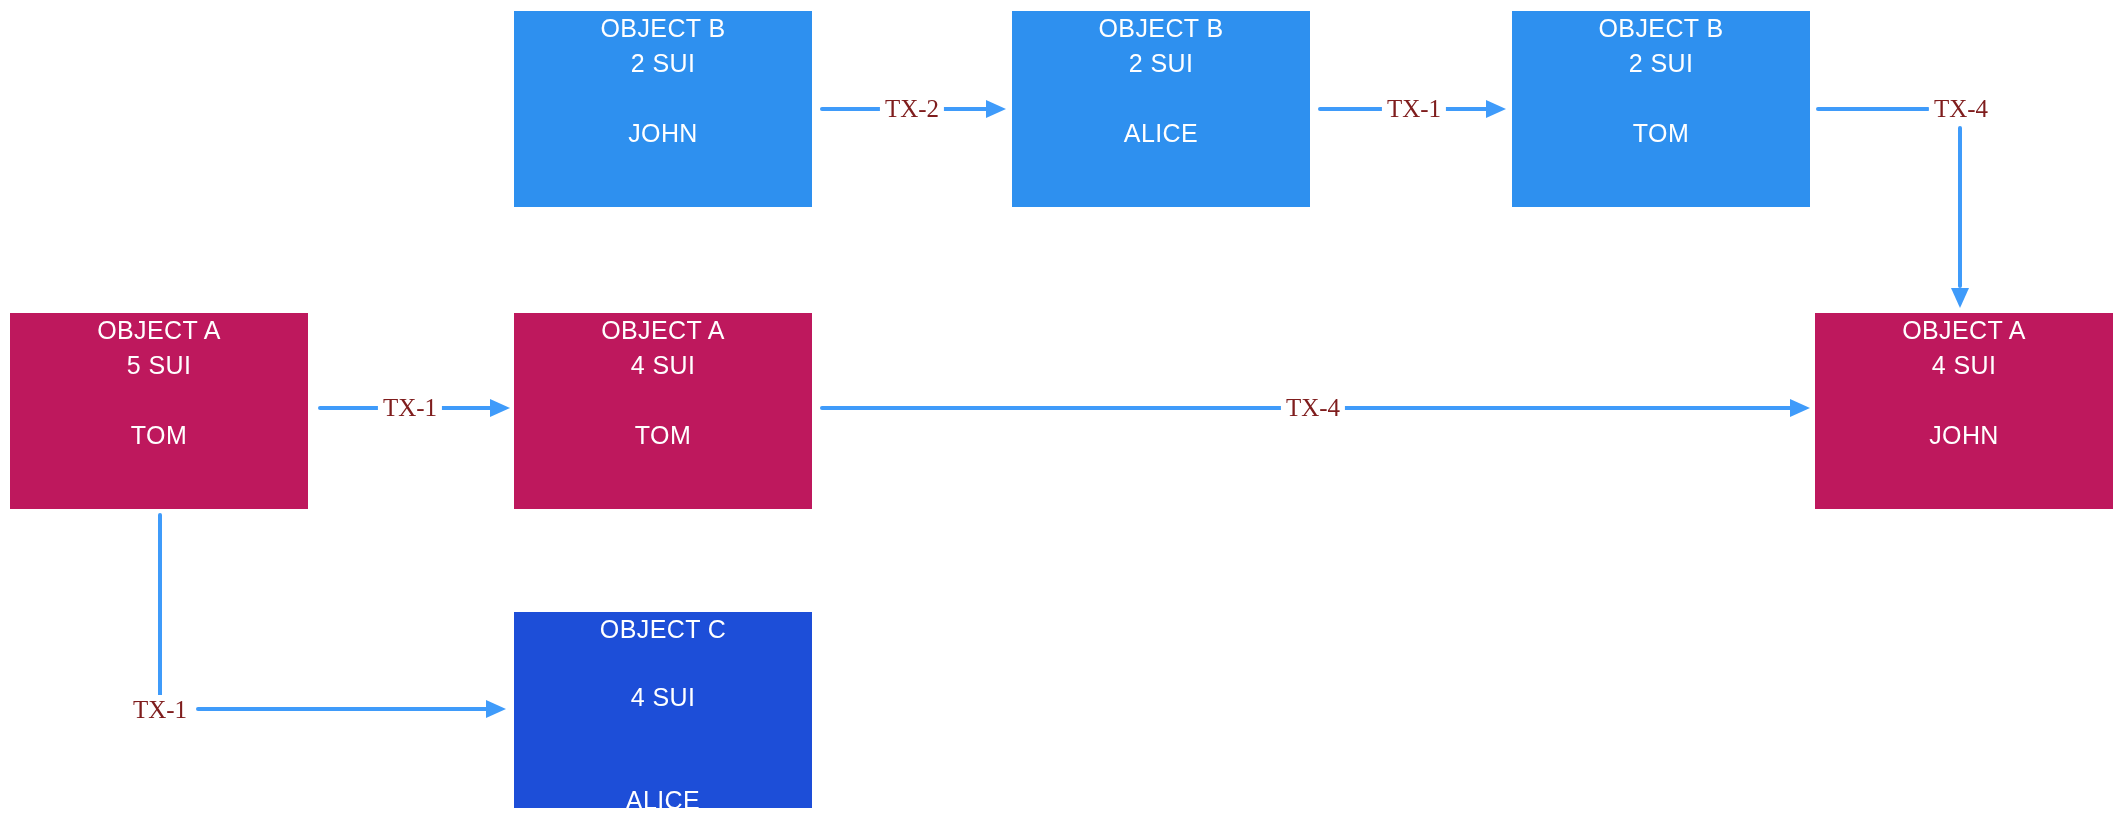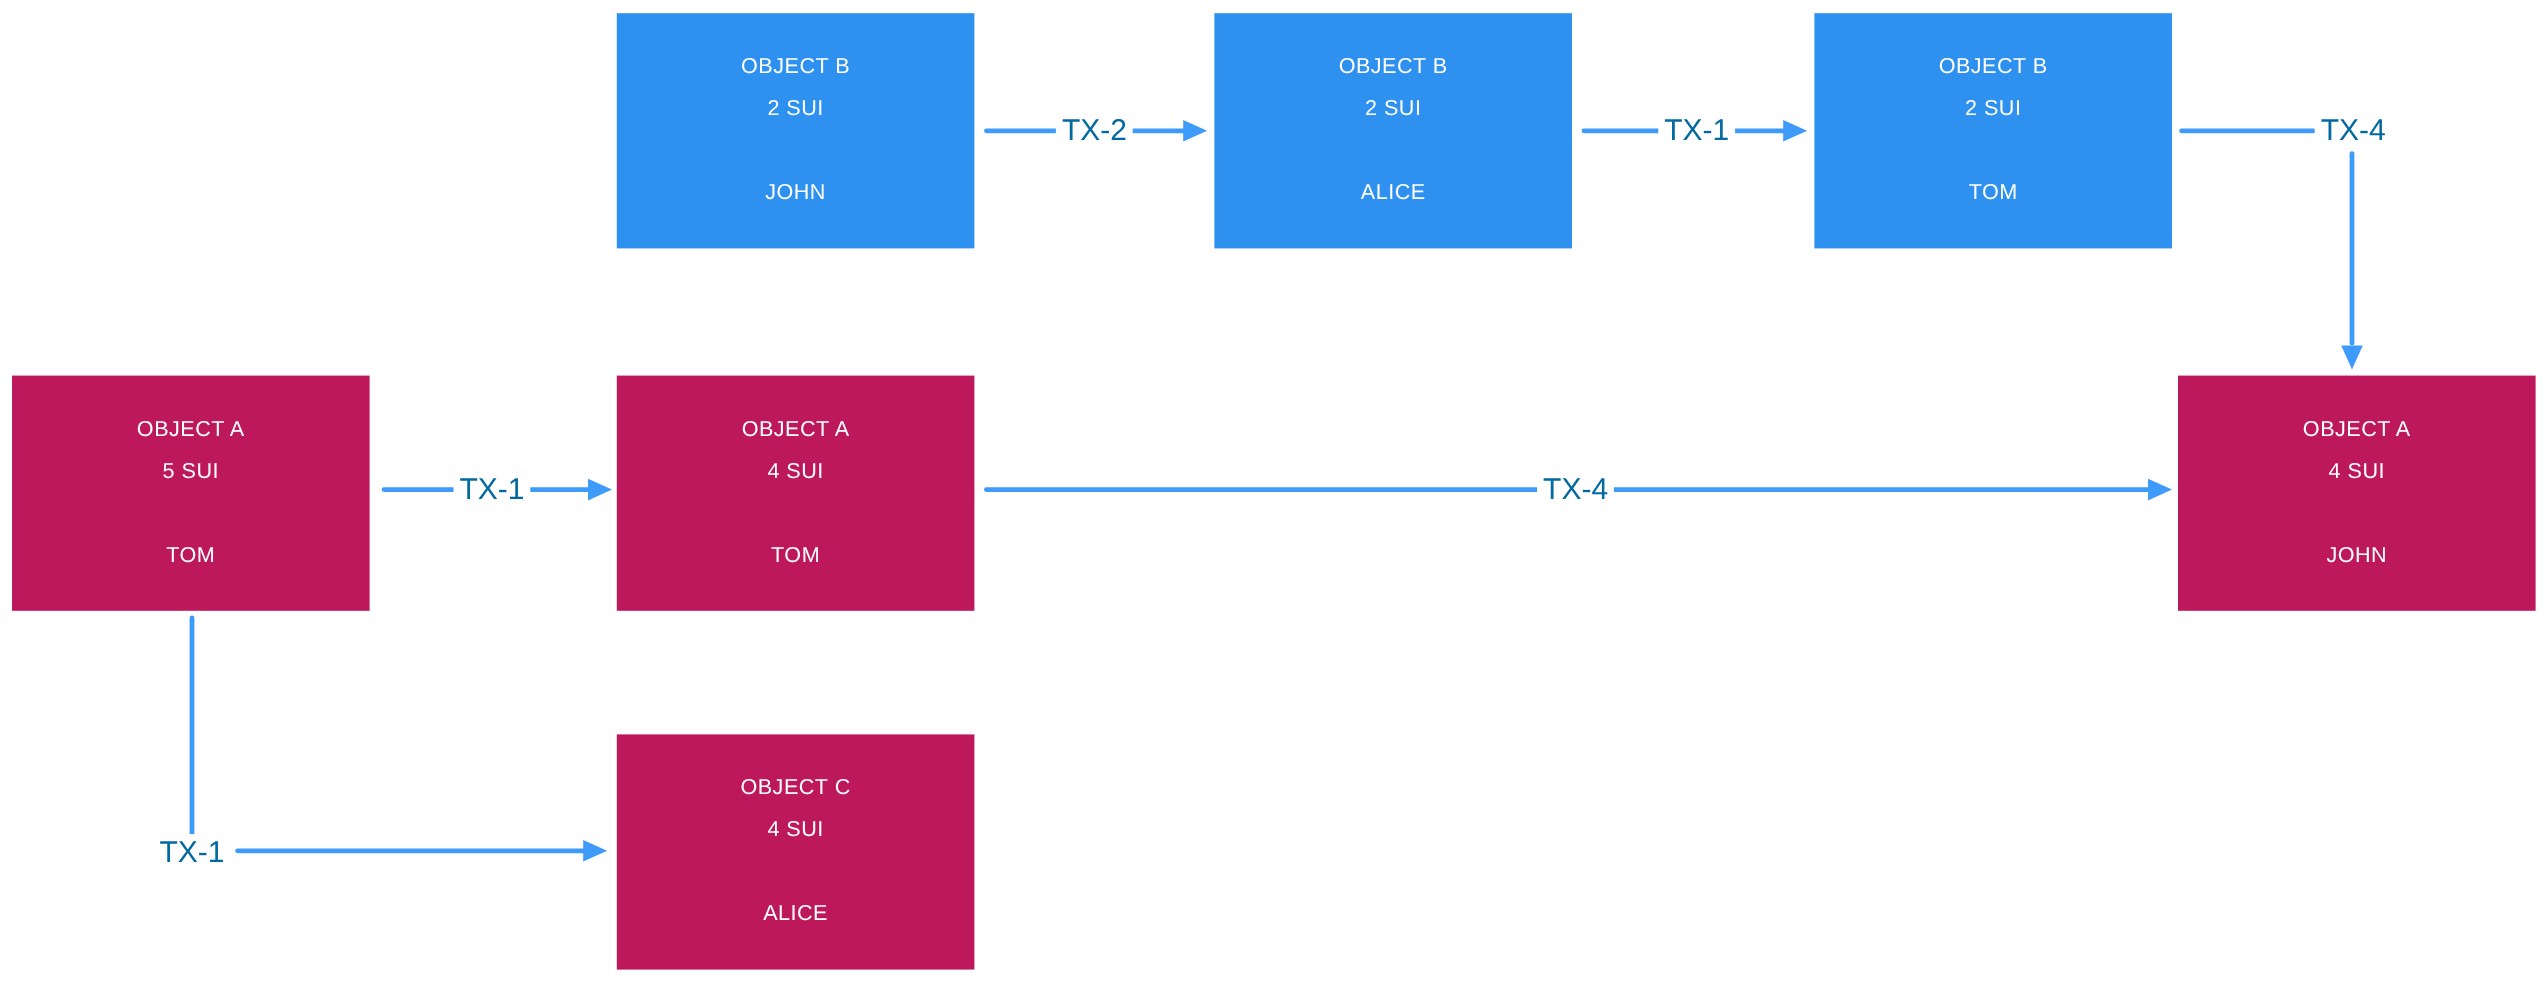--- a/index.html
+++ b/index.html
@@ -9,29 +9,28 @@
     font-family: "Liberation Sans", sans-serif;
   }
   #canvas { position: relative; width: 2120px; height: 820px; background: #ffffff; overflow: hidden; }
 
   
   .node {
     position: absolute;
     width: 298px; height: 196px;
     box-sizing: border-box;
     display: flex; flex-direction: column; align-items: center;
-    padding-top: 27px;
     text-align: center;
     color: #ffffff;
-    font-size: 18px; line-height: 35px;
+    font-size: 25px; line-height: 35px;
     letter-spacing: 0.4px;
   }
   .node--a { background: #be185d; }
   .node--b { background: #2e90ef; }
-  .node--c { background: #be185d; }
+  .node--c { background: #1d4ed8; gap: 33px; }
   .node-owner { margin-top: 35px; }
 
   #node-b1 { left: 514px;  top: 11px;  }
   #node-b2 { left: 1012px; top: 11px;  }
   #node-b3 { left: 1512px; top: 11px;  }
   #node-a1 { left: 10px;   top: 313px; }
   #node-a2 { left: 514px;  top: 313px; }
   #node-a3 { left: 1815px; top: 313px; }
   #node-c1 { left: 514px;  top: 612px; }
 
@@ -40,21 +39,21 @@
   .vline { position: absolute; width: 4px;  border-radius: 2px; background: #3f9bfa; }
   .head-r { position: absolute; width: 0; height: 0;
             border-top: 9px solid transparent; border-bottom: 9px solid transparent;
             border-left: 20px solid #3f9bfa; }
   .head-d { position: absolute; width: 0; height: 0;
             border-left: 9px solid transparent; border-right: 9px solid transparent;
             border-top: 20px solid #3f9bfa; }
   .edge-label {
     position: absolute; transform: translate(-50%, -50%);
     background: #ffffff; padding: 0 5px;
-    color: #0369a1; font-size: 25px; line-height: 30px; white-space: nowrap;
+    color: #7f1d1d; font-size: 25px; line-height: 30px; white-space: nowrap; font-family: Liberation Serif, serif;
   }
 
   
   #tx1-line  { left: 318px;  top: 406px; width: 176px; }
   #tx1-head  { left: 490px;  top: 399px; }
   #tx1-label { left: 410px;  top: 408px; }
 
   
   #tx2-line  { left: 820px;  top: 107px; width: 170px; }
   #tx2-head  { left: 986px;  top: 100px; }

